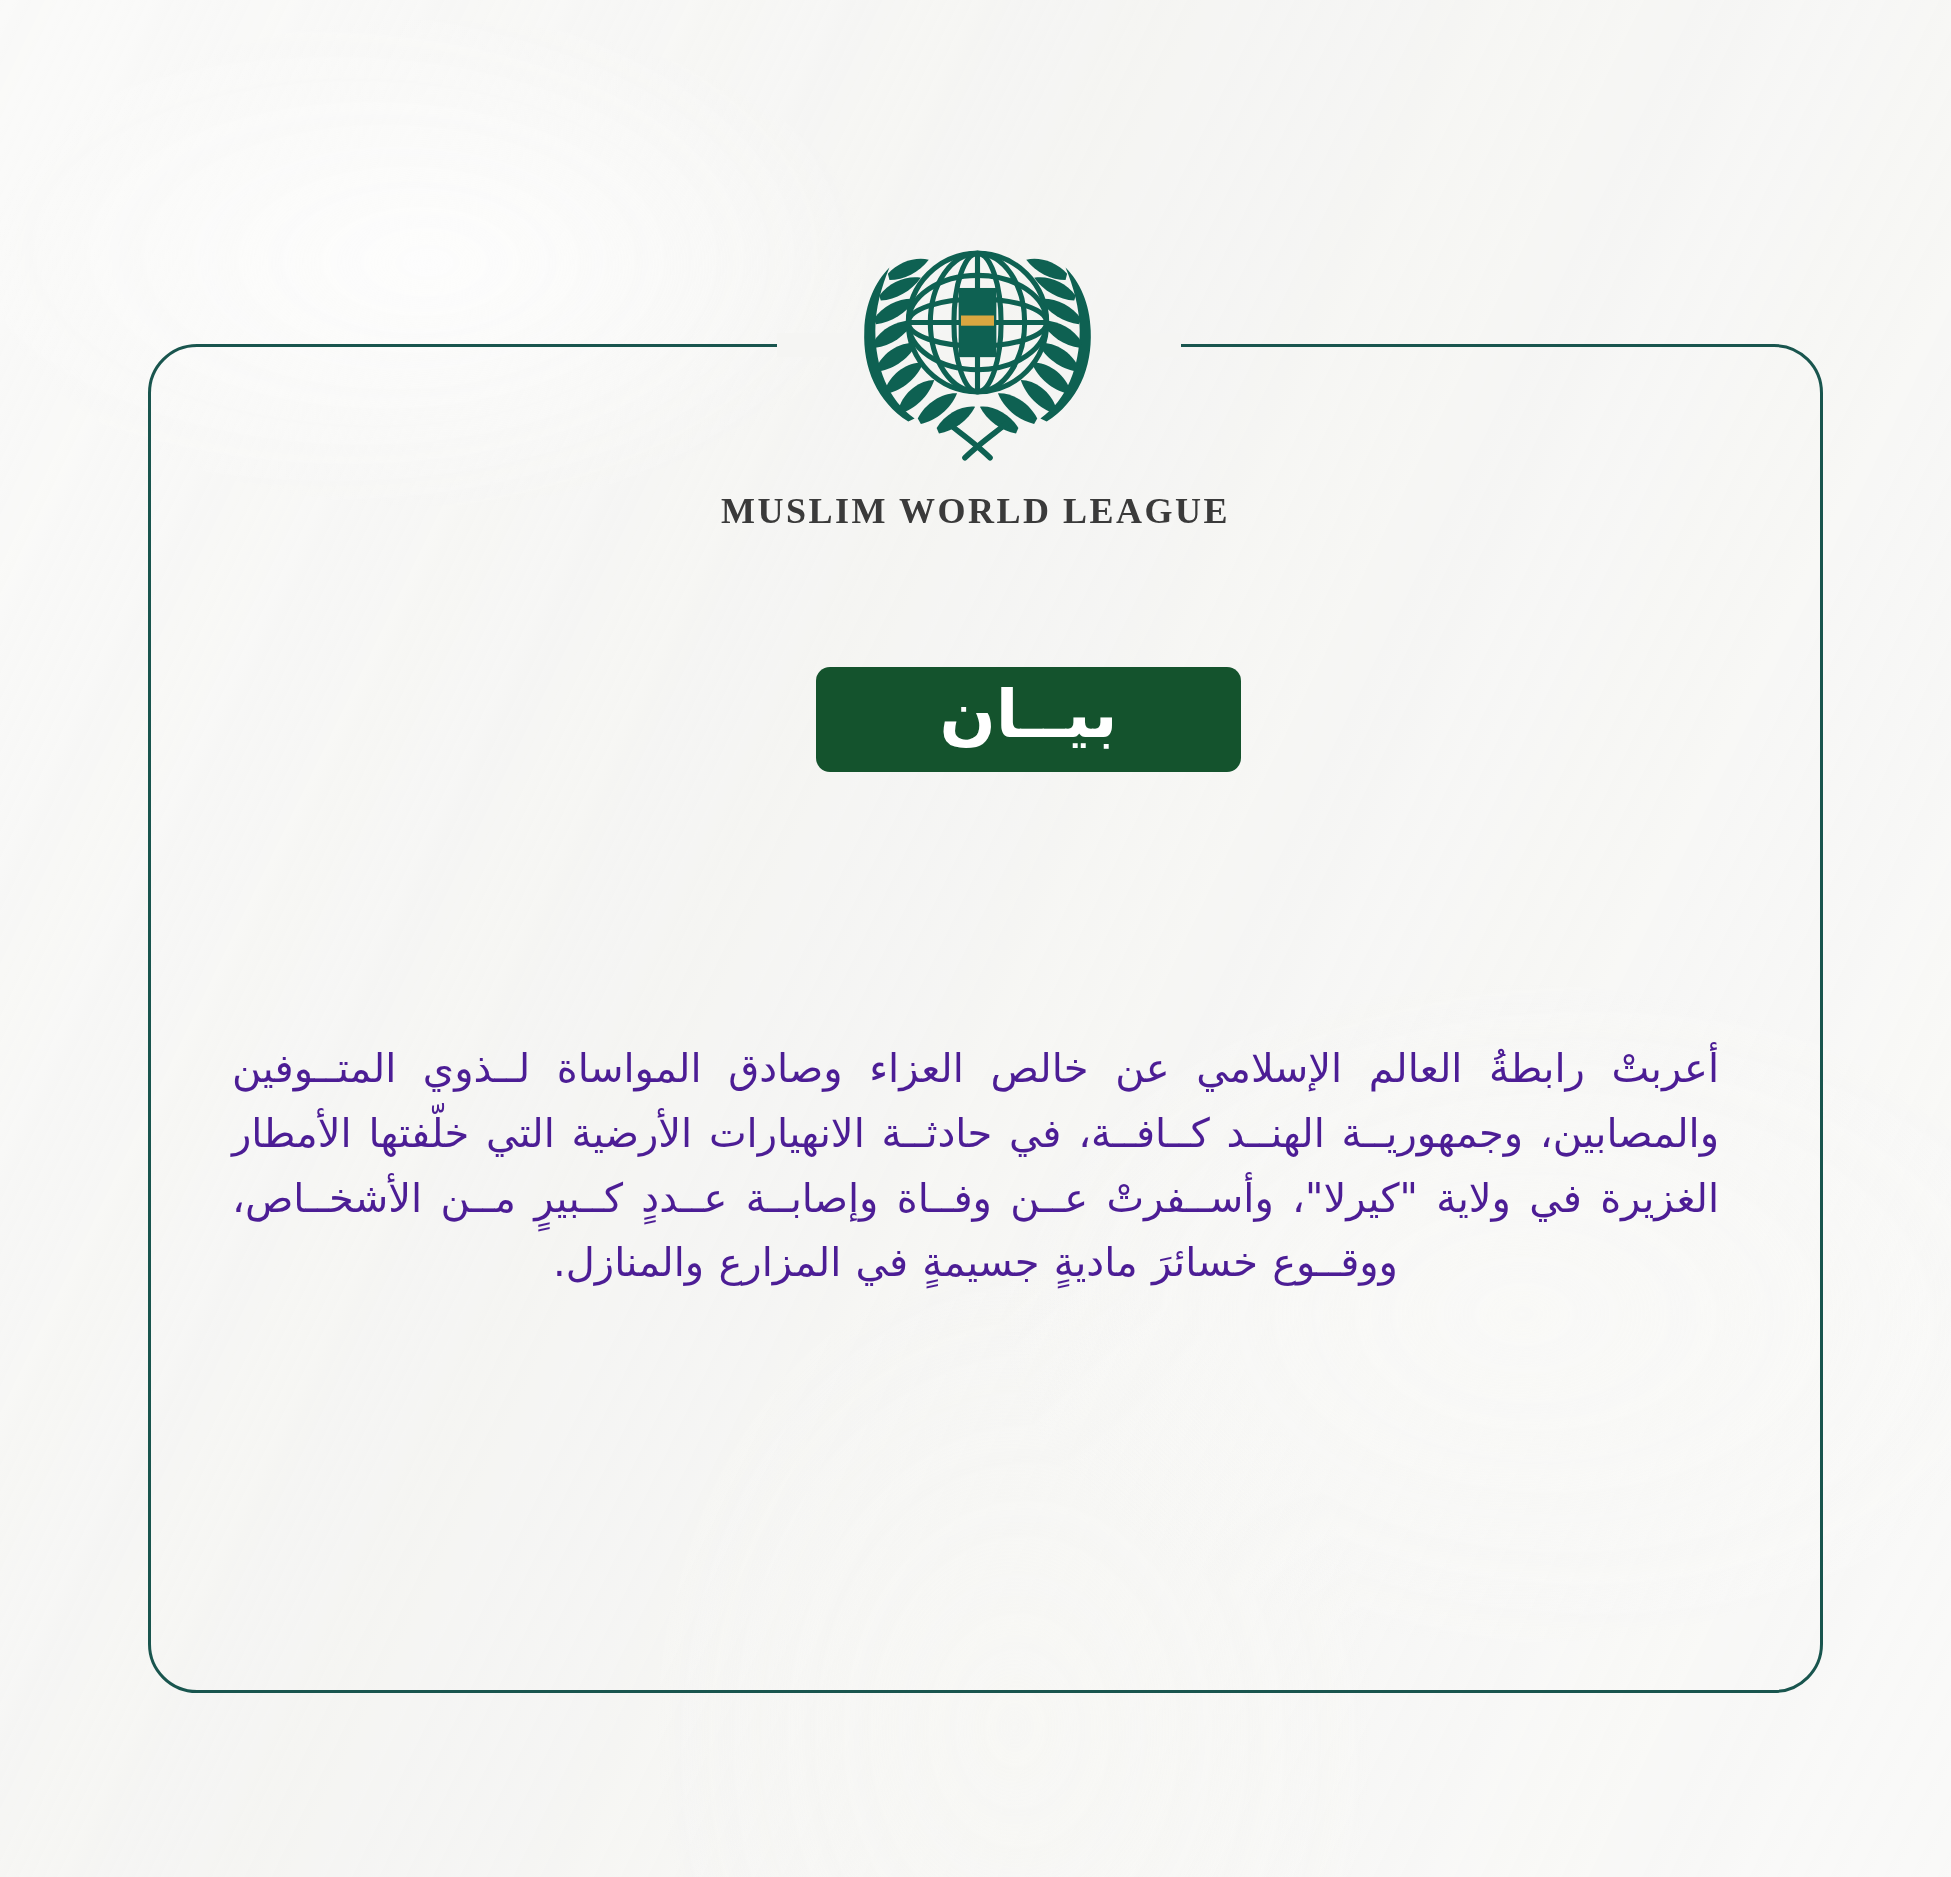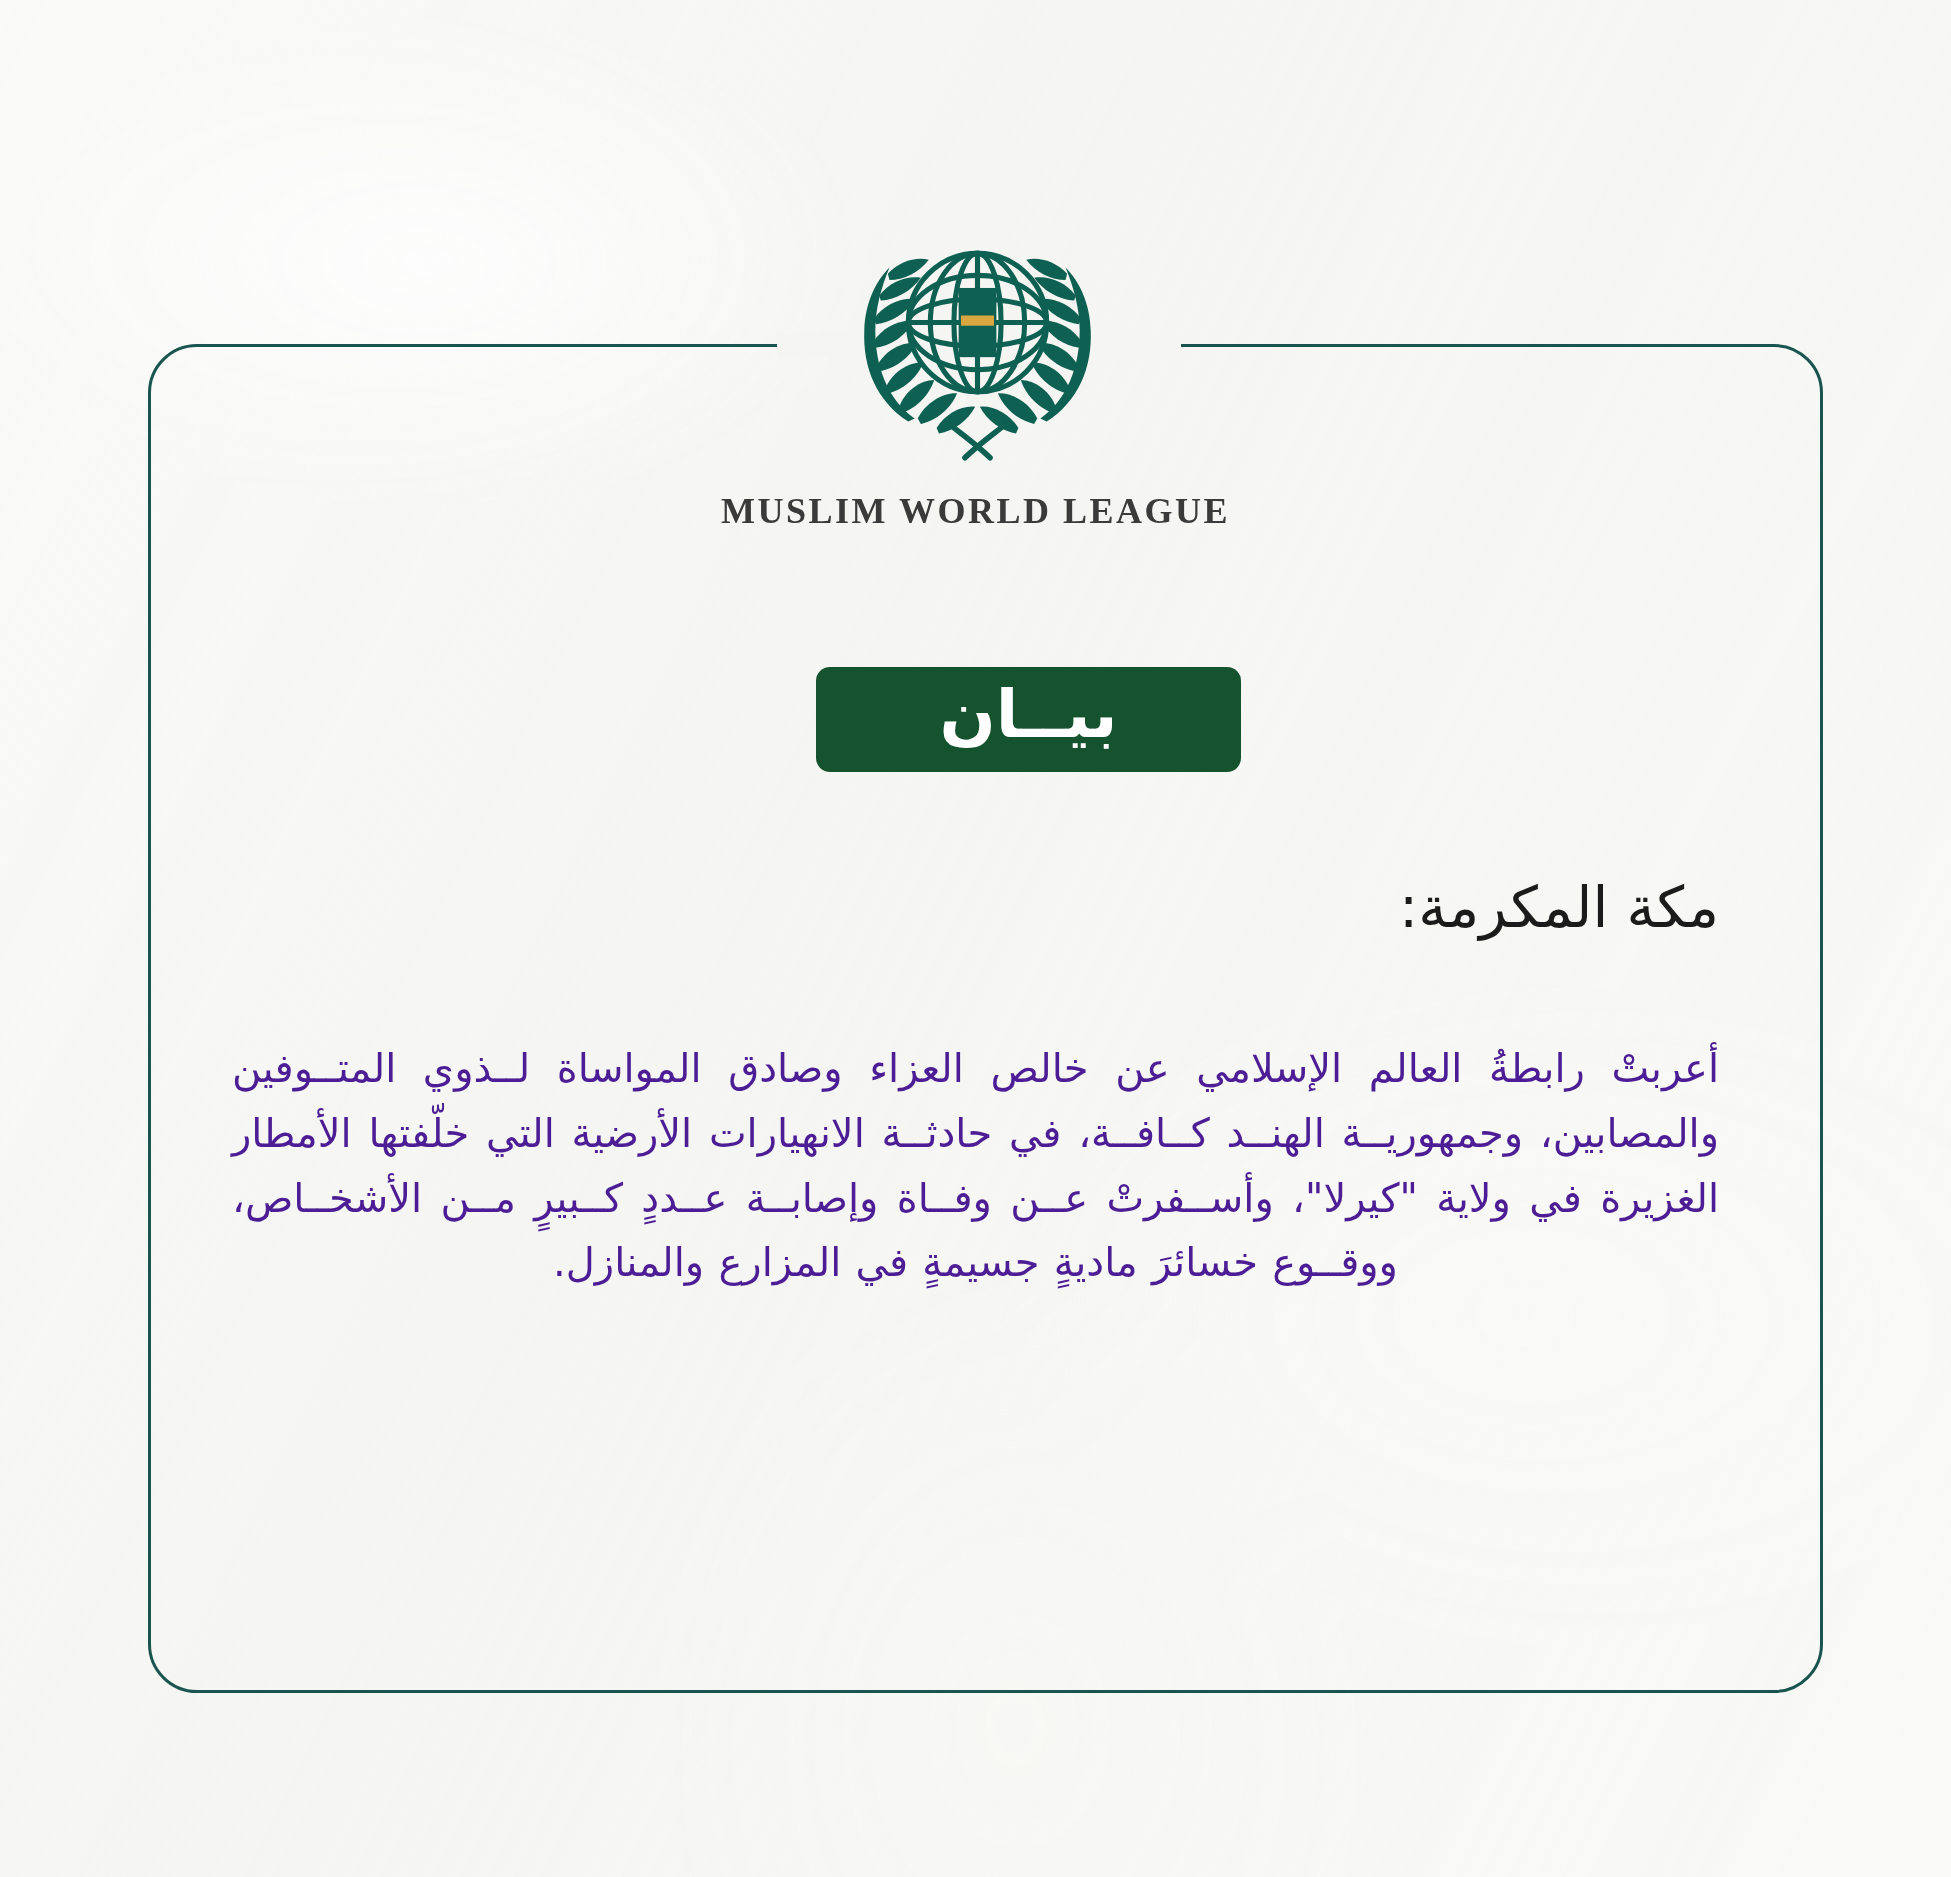--- a/index.html
+++ b/index.html
@@ -221,20 +221,19 @@
   </div>
 
   <div class="wordmark">
     <div class="wordmark-en">MUSLIM WORLD LEAGUE</div>
   </div>
 
   <div class="badge">
     <span class="badge-text">بيــان</span>
   </div>
 
-  <div class="dateline">مكة المكرمة:</div>
 
   <div class="body-copy">
     <p>أعربتْ رابطةُ العالم الإسلامي عن خالص العزاء وصادق المواساة لــذوي المتــوفين والمصابين، وجمهوريــة الهنــد كــافــة، في حادثــة الانهيارات الأرضية التي خلّفتها الأمطار الغزيرة في ولاية "كيرلا"، وأســفرتْ عــن وفــاة وإصابــة عــددٍ كــبيرٍ مــن الأشخــاص، ووقــوع خسائرَ ماديةٍ جسيمةٍ في المزارع والمنازل.</p>
   </div>
 
 </div>
 
 
 </body></html>

